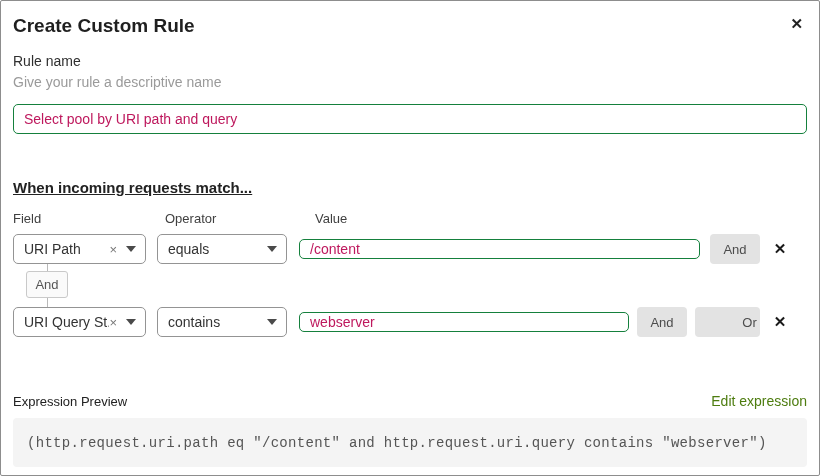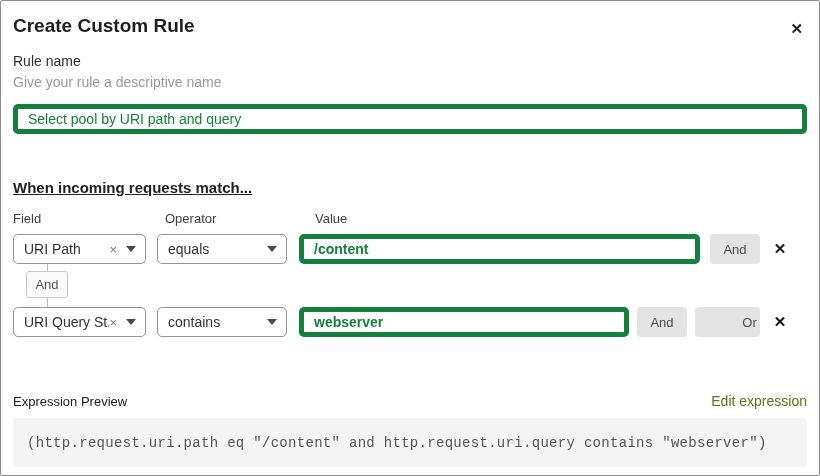--- a/index.html
+++ b/index.html
@@ -12,34 +12,34 @@
   .modal {
     width: 820px; height: 476px;
     background: #fff;
     border: 1px solid #8d8d8d;
     border-radius: 2px;
     padding: 12px 12px 0 12px;
     position: relative;
     overflow: hidden;
   }
   
-  .modal-header { display: flex; justify-content: space-between; align-items: flex-end; }
+  .modal-header { display: flex; justify-content: space-between; align-items: flex-start; }
   .modal-title { font-size: 19px; line-height: 26px; font-weight: 700; color: #1f1f1f; }
   .close-btn {
     background: none; border: none; cursor: pointer;
     font-size: 15px; font-weight: 700; color: #222;
     line-height: 16px; padding: 2px 4px; margin-top: 1px;
   }
   
   .rule-name-label { margin-top: 14px; font-size: 14px; line-height: 17px; color: #2f2f2f; }
   .rule-name-helper { margin-top: 4px; font-size: 14px; line-height: 17px; color: #9a9a9a; }
   .text-input {
     display: block; width: 100%; height: 30px;
-    border: 5px solid #15803d; border-radius: 5px;
-    padding: 0 10px; font-size: 14px; color: #15803d;
+    border: 1px solid #15803d; border-radius: 5px;
+    padding: 0 10px; font-size: 14px; color: #be185d;
     font-family: "Liberation Sans", sans-serif;
     background: #fff; outline: none;
   }
   .rule-name-input { margin-top: 13px; }
   
   .match-heading { margin-top: 46px; font-size: 15px; line-height: 16px; font-weight: 700; color: #222; text-decoration: underline; }
   .cond-area { margin-right: 19px; }
   .col-labels { display: flex; margin-top: 16px; font-size: 13px; line-height: 14px; color: #404040; gap: 8px; }
   .col-label-field { width: 144px; }
   .col-label-operator { width: 142px; }
@@ -48,21 +48,21 @@
   .dropdown {
     height: 30px; border: 1px solid #949494; border-radius: 5px;
     background: #fff; display: flex; align-items: center;
     padding: 0 9px 0 10px; cursor: pointer;
   }
   .dd-field { width: 133px; margin-right: 11px; }
   .dd-operator { width: 130px; margin-right: 12px; }
   .dd-text { flex: 1; font-size: 14px; color: #333; white-space: nowrap; overflow: hidden; }
   .dd-clear { font-size: 13px; color: #777; margin-right: 9px; line-height: 1; cursor: pointer; }
   .caret { width: 0; height: 0; border-left: 5px solid transparent; border-right: 5px solid transparent; border-top: 6px solid #4a4a4a; }
-  .value-input { flex: 1; height: 30px; font-weight: bold; }
+  .value-input { flex: 1; height: 20px; }
   .conn-btn {
     height: 30px; border: none; border-radius: 4px;
     background: #e3e3e3; color: #4c4c4c;
     font-size: 13px; font-family: "Liberation Sans", sans-serif;
     cursor: pointer;
   }
   .btn-and { width: 50px; margin-left: 10px; }
   .btn-and-2 { width: 50px; margin-left: 8px; }
   .btn-or { width: 65px; margin-left: 8px; padding-left: 44px; }
   .row-delete {

